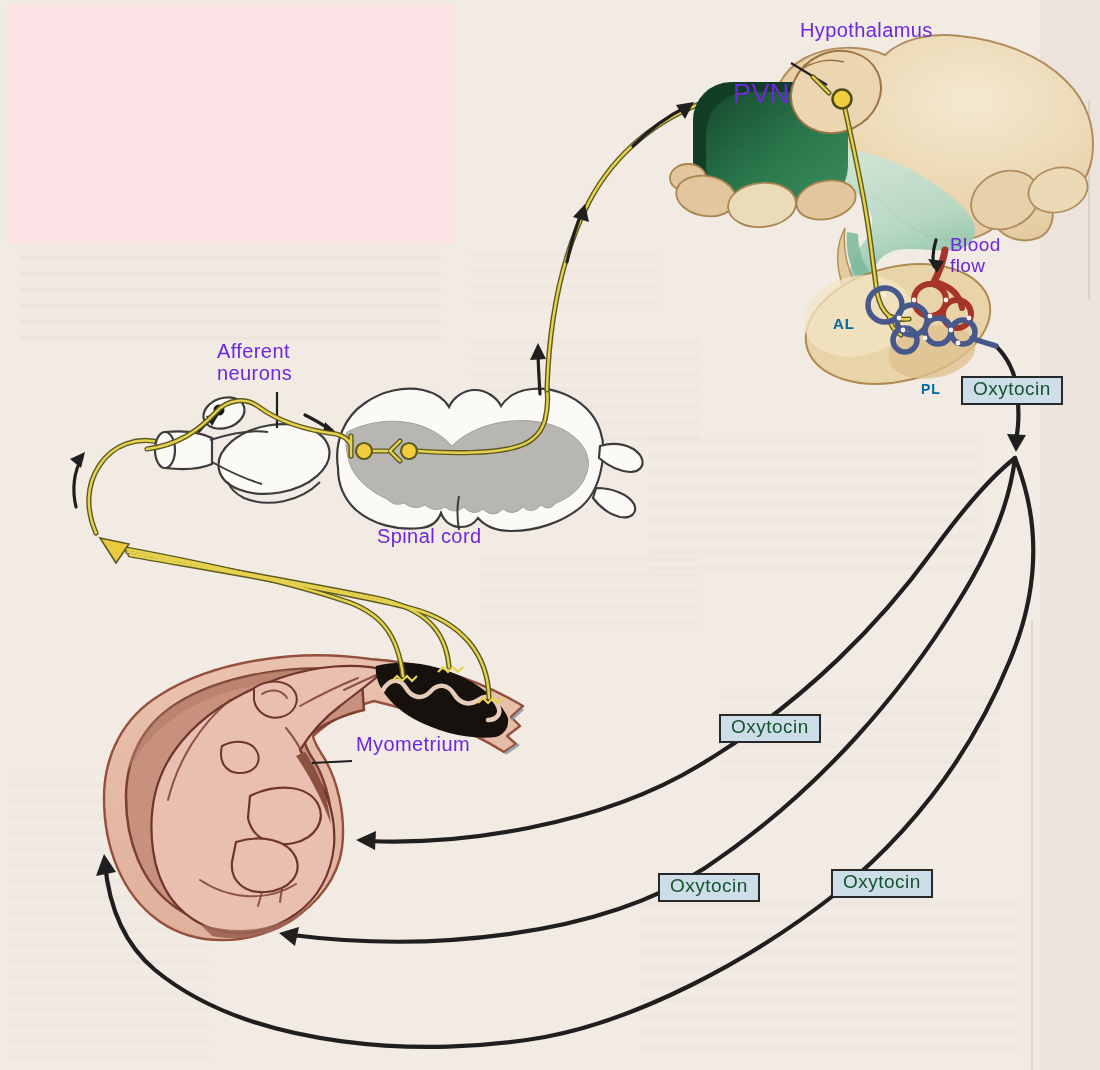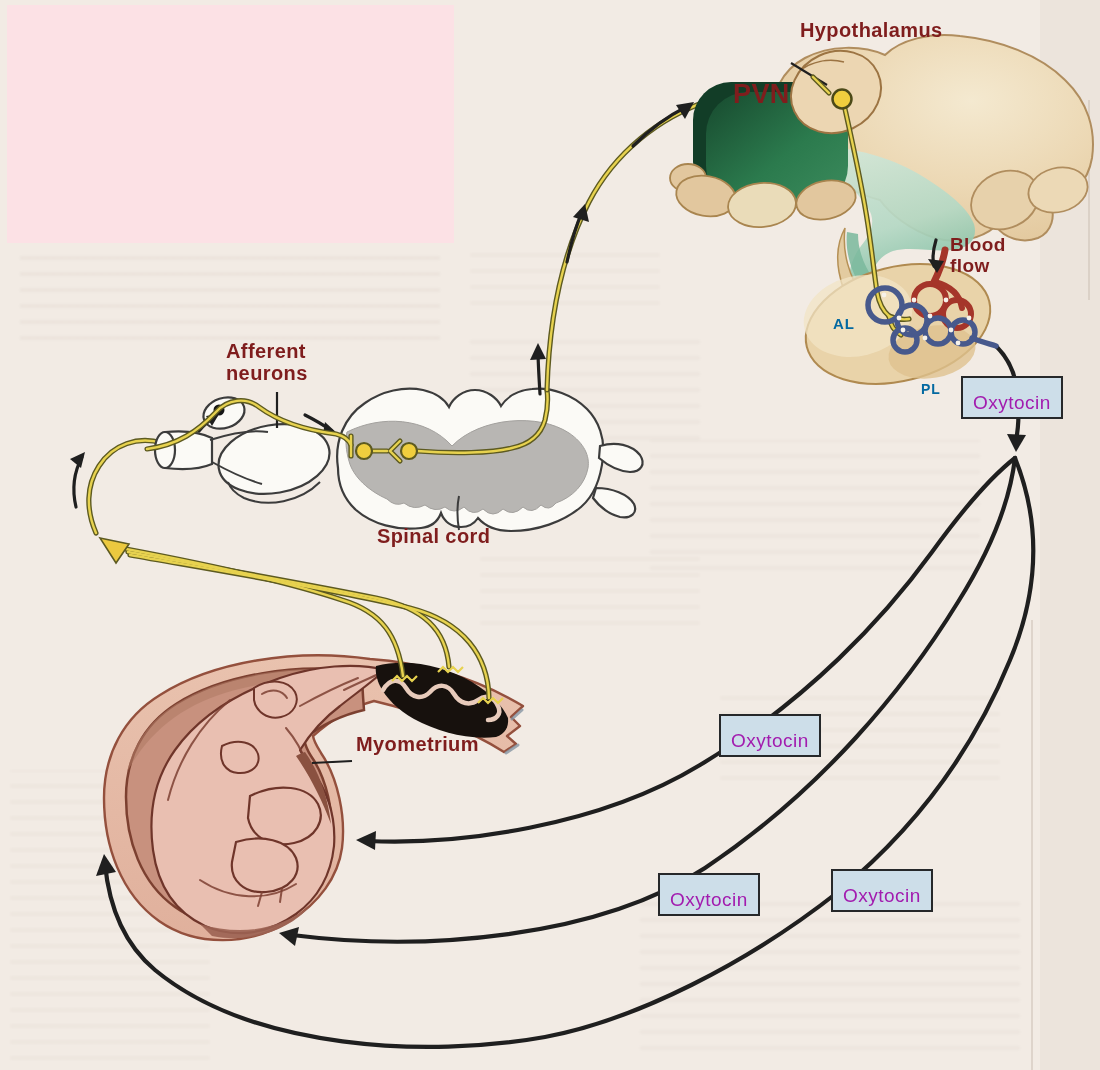--- a/index.html
+++ b/index.html
@@ -21,28 +21,28 @@
   }
   svg{position:absolute;left:0;top:0;}
   .yo{fill:none;stroke:#5d5a20;stroke-width:5.2;stroke-linecap:round;}
   .yi{fill:none;stroke:#e7d24f;stroke-width:2.4;stroke-linecap:round;}
   .blk{fill:none;stroke:#1f1f1f;stroke-width:4.2;stroke-linecap:round;}
   .blk2{fill:none;stroke:#1f1f1f;stroke-width:3.2;stroke-linecap:round;}
   .ah{fill:#1f1f1f;stroke:none;}
   .wht{fill:#fbfaf6;stroke:#3c3c3c;stroke-width:2.2;}
   .shade{fill:none;stroke:#7c4033;stroke-width:2;opacity:.85;stroke-linecap:round;}
   .lbl{
-    position:absolute;color:#7f1d1d;font-size:20px;letter-spacing:.4px;
-    white-space:nowrap;line-height:22px;font-weight:bold;
+    position:absolute;color:#6d28d9;font-size:20px;letter-spacing:.4px;
+    white-space:nowrap;line-height:22px;
   }
   .lbl.small{font-size:15px;font-weight:bold;letter-spacing:1px;color:#0369a1;}
   .lbl.center{white-space:normal;}
   .oxybox{
-    position:absolute;background:#cddee9;border:2px solid #26282a;color:#a21caf;
-    font-size:19px;letter-spacing:.5px;padding:14px 10px 3px 10px;line-height:22px;
+    position:absolute;background:#cddee9;border:2px solid #26282a;color:#14532d;
+    font-size:19px;letter-spacing:.5px;padding:0 10px 3px 10px;line-height:22px;
   }
 </style>
 </head>
 <body>
 
 <div id="stage">
 
   <div class="ghost" style="left:20px;top:250px;width:420px;height:90px;"></div>
   <div class="ghost" style="left:470px;top:330px;width:230px;height:110px;opacity:.35;"></div>
   <div class="ghost" style="left:650px;top:440px;width:330px;height:130px;opacity:.35;"></div>
@@ -280,21 +280,21 @@
   </svg>
 
   <div class="lbl" style="left:800px;top:19px;">Hypothalamus</div>
   <div class="lbl" style="left:733px;top:47px;font-size:27px;margin-top:36px;">PVN</div>
   <div class="lbl center" style="left:950px;top:234px;width:64px;font-size:19px;line-height:21px;">
     <span>Blood</span><br>
     <span>flow</span>
   </div>
   <div class="lbl small" style="left:833px;top:313px;">AL</div>
   <div class="lbl small" style="left:921px;top:342px;font-size:14px;margin-top:36px;">PL</div>
-  <div class="lbl center" style="left:226px;top:340px;width:122px;">
+  <div class="lbl center" style="left:217px;top:340px;width:122px;">
     <span>Afferent</span><br>
     <span>neurons</span>
   </div>
   <div class="lbl" style="left:377px;top:517px;margin-top:8px;">Spinal cord</div>
   <div class="lbl" style="left:356px;top:733px;">Myometrium</div>
 
   <div class="oxybox" style="left:961px;top:376px;">Oxytocin</div>
   <div class="oxybox" style="left:719px;top:714px;">Oxytocin</div>
   <div class="oxybox" style="left:658px;top:873px;">Oxytocin</div>
   <div class="oxybox" style="left:831px;top:869px;">Oxytocin</div>

